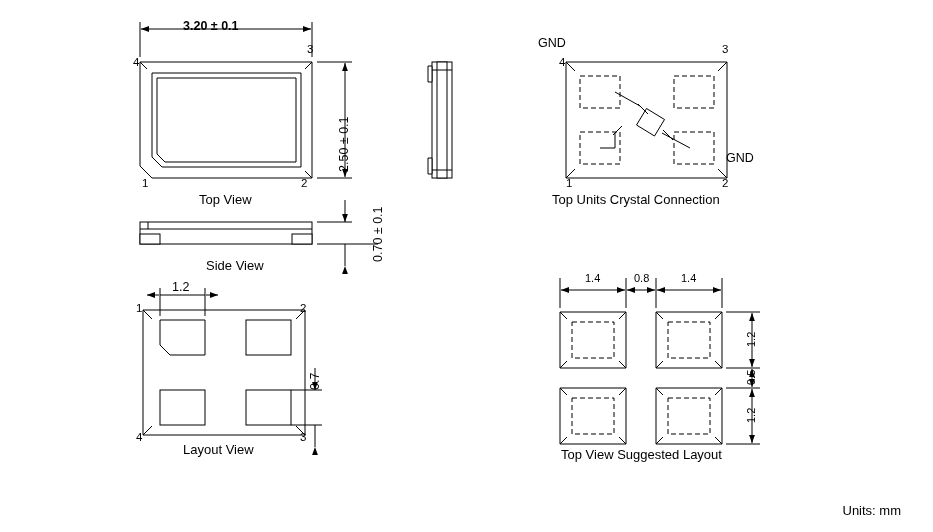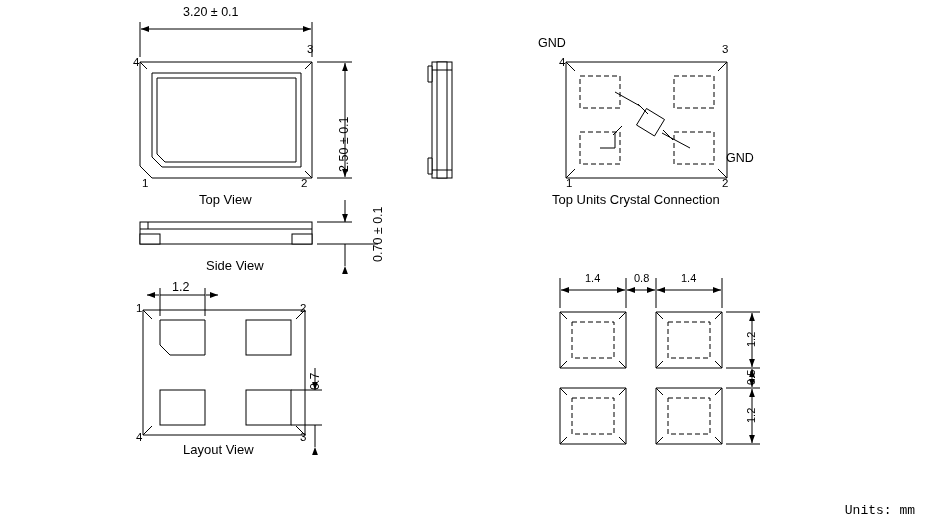--- a/index.html
+++ b/index.html
@@ -35,24 +35,23 @@
     transform-origin: left top;
     transform: rotate(-90deg);
   }
   .caption {
     position: absolute;
     font-size: 13px;
     white-space: nowrap;
   }
   .units {
     position: absolute;
-    right: 18px;
+    right: 32px;
     bottom: 14px;
     font-size: 13px;
-    font-family: Liberation Mono, monospace;
   }
   svg {
     position: absolute;
     left: 0;
     top: 0;
     overflow: visible;
   }
 </style>
 </head>
 <body>
@@ -210,21 +209,21 @@
         <line x1="726" y1="368" x2="760" y2="368"></line>
         <line x1="726" y1="388" x2="760" y2="388"></line>
         <line x1="726" y1="444" x2="760" y2="444"></line>
         <line x1="752" y1="313" x2="752" y2="367" marker-start="url(#arrR)" marker-end="url(#arrL)"></line>
         <line x1="752" y1="369" x2="752" y2="387" marker-start="url(#arrR)" marker-end="url(#arrL)"></line>
         <line x1="752" y1="389" x2="752" y2="443" marker-start="url(#arrR)" marker-end="url(#arrL)"></line>
       </g>
     </g>
   </svg>
 
-  <div class="lbl" style="left:183px; top:6px;">3.20 ± 0.1</div>
+  <div class="lbl" style="left:183px; top:20px;font-weight:bold;">3.20 ± 0.1</div>
   <div class="lbl vert" style="left:338px; top:172px;">2.50 ± 0.1</div>
   <div class="lbl pin" style="left:133px; top:57px;">4</div>
   <div class="lbl pin" style="left:307px; top:44px;">3</div>
   <div class="lbl pin" style="left:142px; top:178px;">1</div>
   <div class="lbl pin" style="left:301px; top:178px;">2</div>
   <div class="caption" style="left:199px; top:192px;">Top View</div>
 
   <div class="lbl vert" style="left:372px; top:262px;">0.70 ± 0.1</div>
   <div class="caption" style="left:196px; top:258px;margin-left:10px;">Side View</div>
 
@@ -243,16 +242,17 @@
   <div class="lbl pin" style="left:566px; top:178px;">1</div>
   <div class="lbl pin" style="left:722px; top:178px;">2</div>
   <div class="caption" style="left:552px; top:192px;">Top Units Crystal Connection</div>
 
   <div class="lbl small" style="left:585px; top:273px;">1.4</div>
   <div class="lbl small" style="left:634px; top:273px;">0.8</div>
   <div class="lbl small" style="left:681px; top:273px;">1.4</div>
   <div class="lbl small vert" style="left:746px; top:347px;">1.2</div>
   <div class="lbl small vert" style="left:746px; top:385px;">0.5</div>
   <div class="lbl small vert" style="left:746px; top:423px;">1.2</div>
+  <div class="caption" style="left:561px; top:447px;">Top View Suggested Layout</div>
 
   <div class="units">Units: mm</div>
 
 </div>
 
 </body></html>

